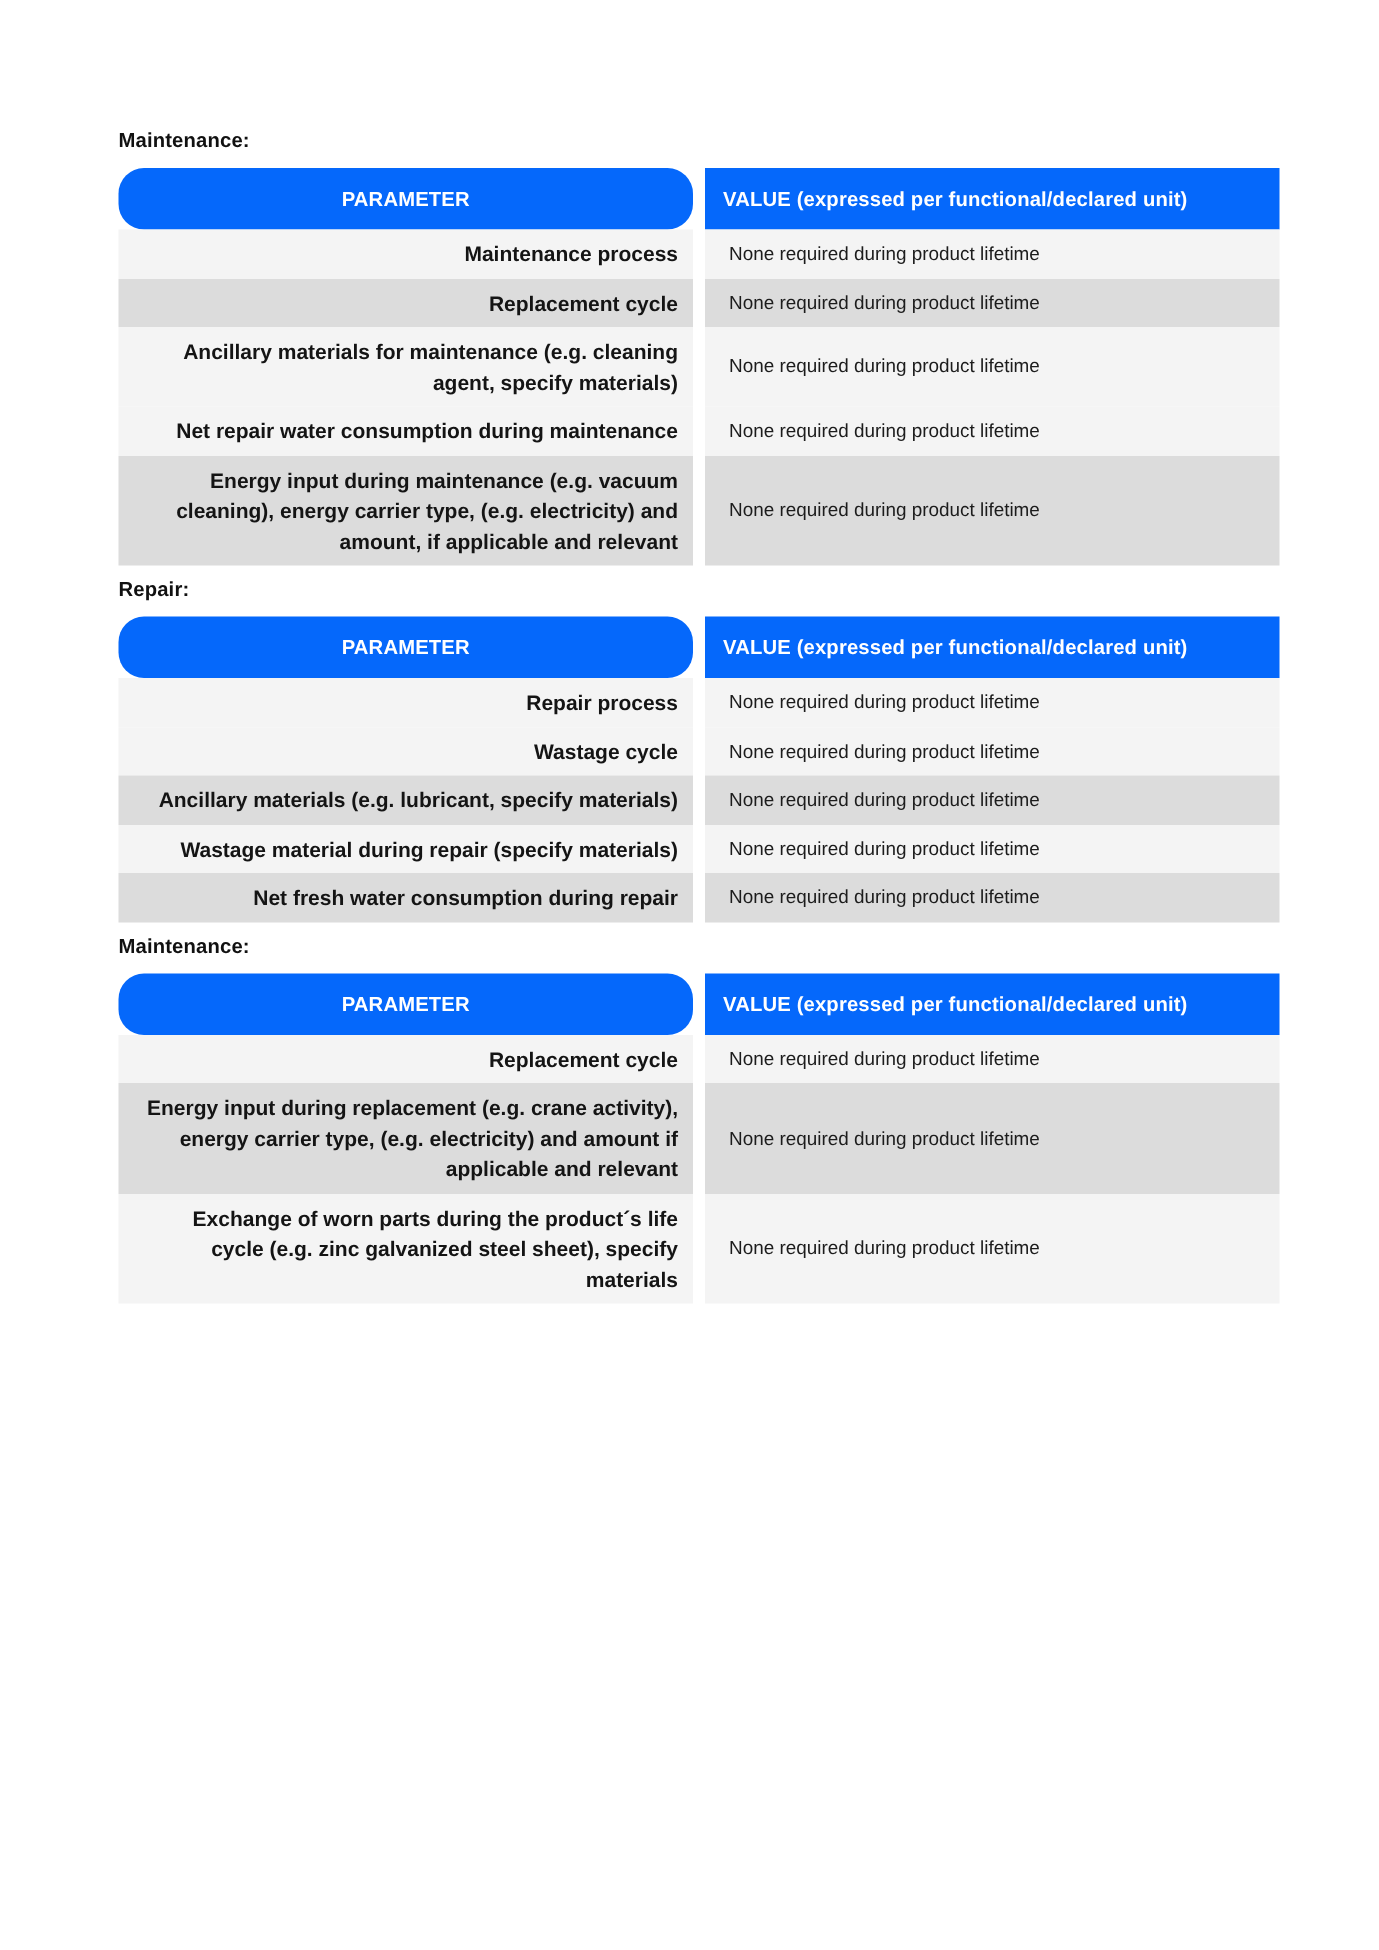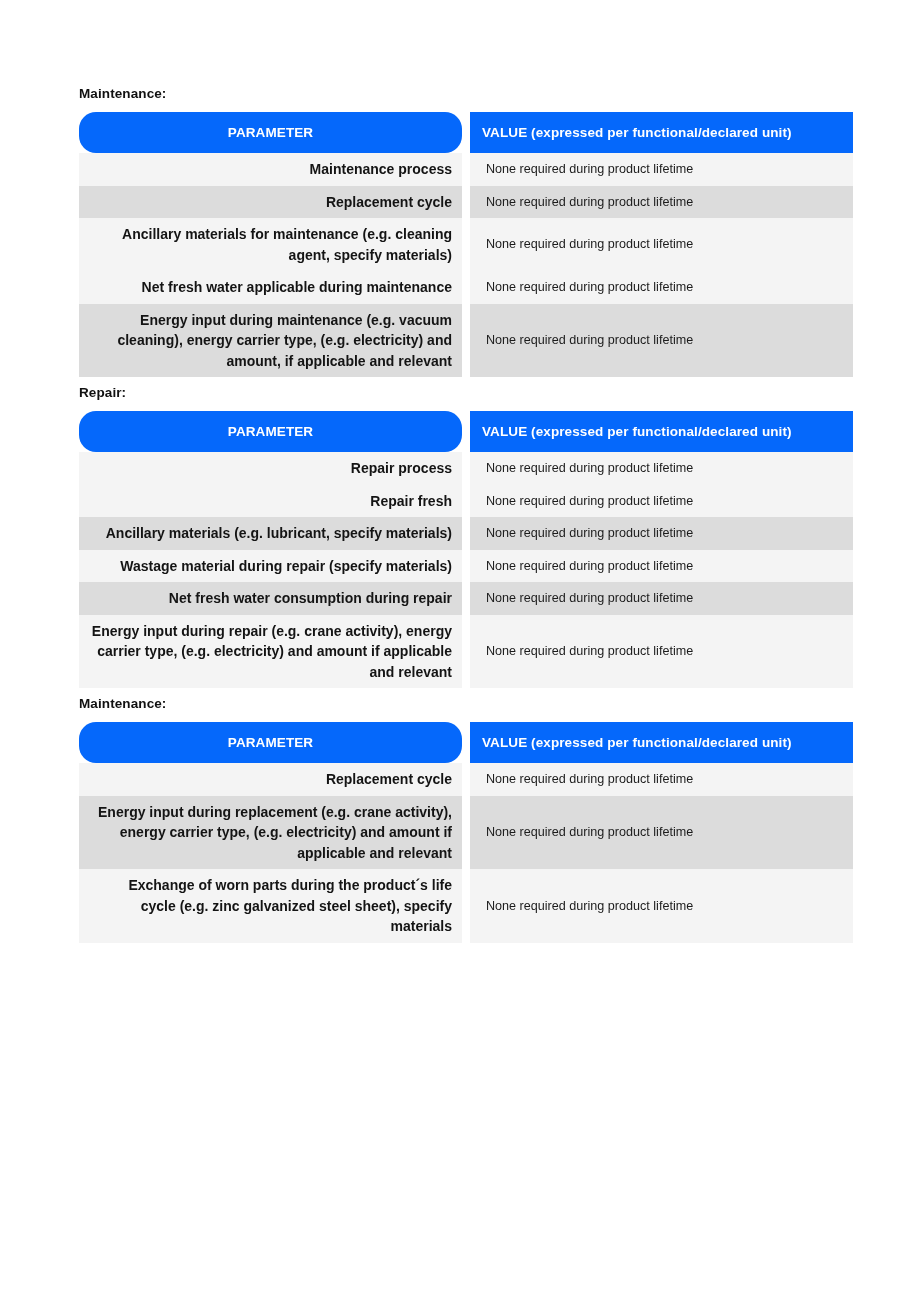--- a/index.html
+++ b/index.html
@@ -134,21 +134,21 @@
             <td class="param-cell">Replacement cycle</td>
             <td class="spacer"></td>
             <td class="value-cell">None required during product lifetime</td>
           </tr>
           <tr class="row-odd">
             <td class="param-cell">Ancillary materials for maintenance (e.g. cleaning agent, specify materials)</td>
             <td class="spacer"></td>
             <td class="value-cell">None required during product lifetime</td>
           </tr>
           <tr class="row-odd">
-            <td class="param-cell">Net fresh water applicable during maintenance</td>
+            <td class="param-cell">Net repair water consumption during maintenance</td>
             <td class="spacer"></td>
             <td class="value-cell">None required during product lifetime</td>
           </tr>
           <tr class="row-even">
             <td class="param-cell">Energy input during maintenance (e.g. vacuum cleaning), energy carrier type, (e.g. electricity) and amount, if applicable and relevant</td>
             <td class="spacer"></td>
             <td class="value-cell">None required during product lifetime</td>
           </tr>
         </tbody>
       </table>
@@ -169,41 +169,36 @@
             <th class="hdr hdr-value">VALUE (expressed per functional/declared unit)</th>
           </tr>
         </thead>
         <tbody>
           <tr class="row-odd">
             <td class="param-cell">Repair process</td>
             <td class="spacer"></td>
             <td class="value-cell">None required during product lifetime</td>
           </tr>
           <tr class="row-odd">
-            <td class="param-cell">Repair fresh</td>
+            <td class="param-cell">Wastage cycle</td>
             <td class="spacer"></td>
             <td class="value-cell">None required during product lifetime</td>
           </tr>
           <tr class="row-even">
             <td class="param-cell">Ancillary materials (e.g. lubricant, specify materials)</td>
             <td class="spacer"></td>
             <td class="value-cell">None required during product lifetime</td>
           </tr>
           <tr class="row-odd">
             <td class="param-cell">Wastage material during repair (specify materials)</td>
             <td class="spacer"></td>
             <td class="value-cell">None required during product lifetime</td>
           </tr>
           <tr class="row-even">
             <td class="param-cell">Net fresh water consumption during repair</td>
-            <td class="spacer"></td>
-            <td class="value-cell">None required during product lifetime</td>
-          </tr>
-          <tr class="row-odd">
-            <td class="param-cell">Energy input during repair (e.g. crane activity), energy carrier type, (e.g. electricity) and amount if applicable and relevant</td>
             <td class="spacer"></td>
             <td class="value-cell">None required during product lifetime</td>
           </tr>
         </tbody>
       </table>
     </div>
 
     <div class="section">
       <div class="section-heading">Maintenance:</div>
       <table class="param-table">

